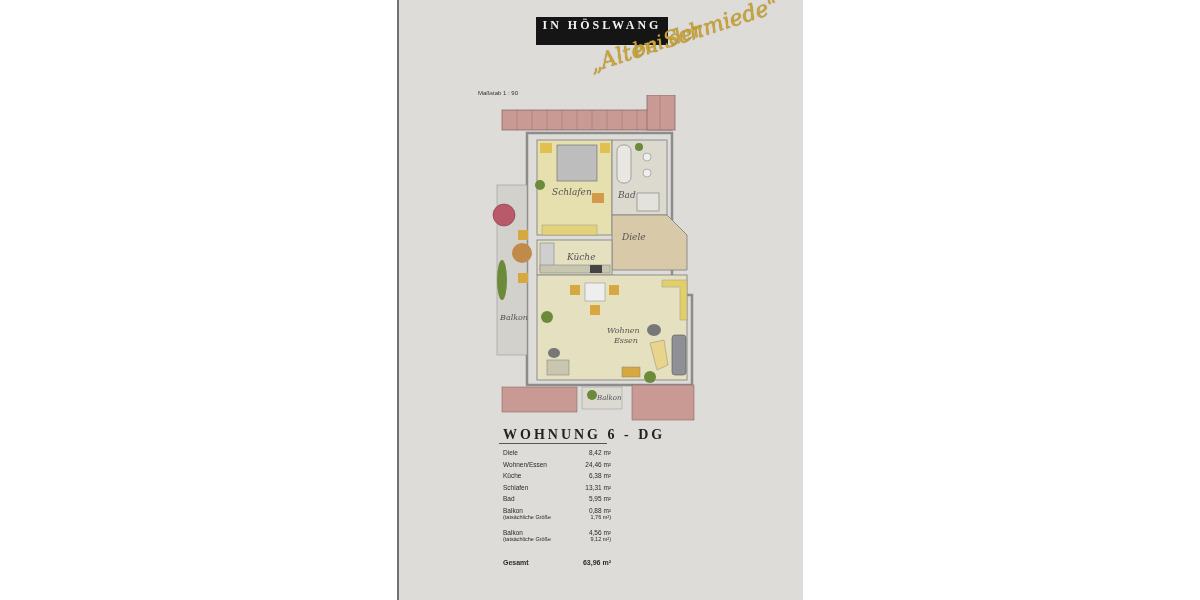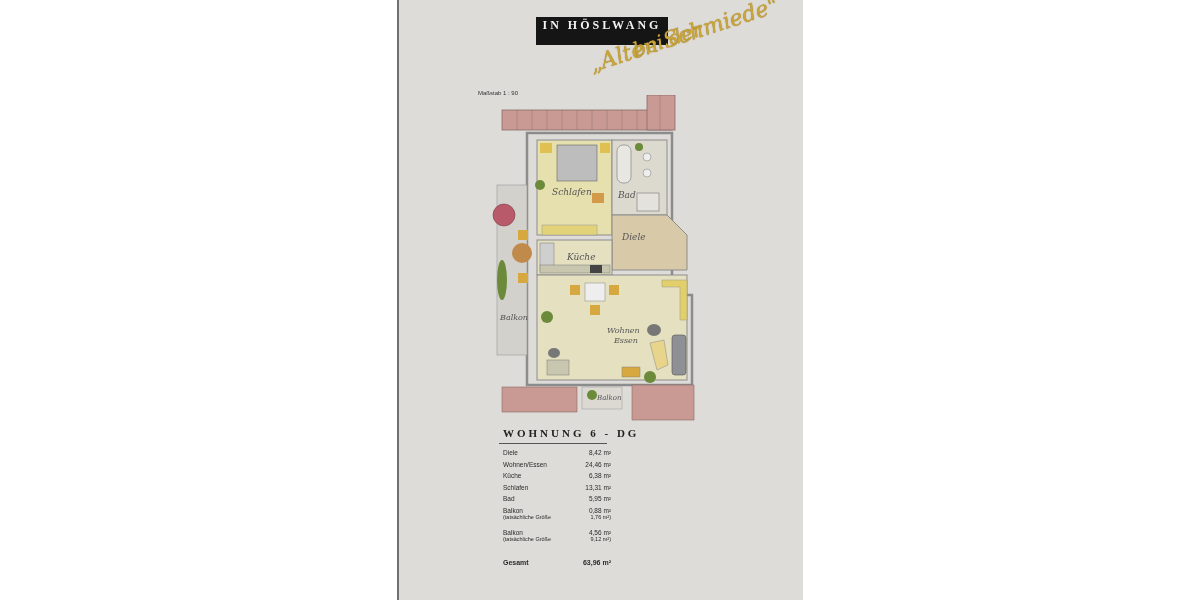--- a/index.html
+++ b/index.html
@@ -5,21 +5,21 @@
   html, body { margin:0; padding:0; }
   body { width:1200px; height:600px; background:#ffffff; position:relative; overflow:hidden; font-family:"DejaVu Serif", serif; }
   .page { position:absolute; left:397px; top:0; width:406px; height:600px; background:#dedcd8; }
   .page-edge { position:absolute; left:0; top:0; width:2px; height:600px; background:#2a2a2a; opacity:.6; }
   .title-box { position:absolute; left:139px; top:17px; width:132px; height:28px; background:#151515; color:#f2f2f2; font-family:"Liberation Serif", serif; font-weight:bold; font-size:12px; letter-spacing:3px; text-align:center; line-height:17px; }
   .script { position:absolute; font-family:"DejaVu Serif", serif; font-style:italic; color:#c9a53a; text-shadow:0 0 1px #8a6d1c; transform:rotate(-18deg); transform-origin:left bottom; white-space:nowrap; }
   .script1 { left:240px; top:38px; font-size:20px; }
   .script2 { left:197px; top:52px; font-size:22px; }
   .scale { position:absolute; left:81px; top:90px; font-family:"Liberation Sans", sans-serif; font-size:6px; color:#333; }
   .plan { position:absolute; left:95px; top:95px; width:222px; height:330px; }
-  .apt-title { position:absolute; left:106px; top:427px; font-family:"Liberation Serif", serif; font-weight:bold; font-size:11px; letter-spacing:3px; color:#222; }
+  .apt-title { position:absolute; left:106px; top:427px; font-family:"Liberation Serif", serif; font-weight:bold; font-size:14px; letter-spacing:3px; color:#222; }
   .apt-rule { position:absolute; left:102px; top:443px; width:108px; height:1px; background:#555; }
   .rooms { position:absolute; left:106px; top:449px; width:108px; font-family:"Liberation Sans", sans-serif; font-size:6.5px; color:#2a2a2a; }
   .room { display:flex; justify-content:space-between; height:11.5px; }
   .room.two { height:22px; }
   .room .l span, .room .r span { display:block; font-size:5.5px; }
   .room .r { text-align:right; }
   .total { position:absolute; left:106px; top:559px; width:108px; display:flex; justify-content:space-between; font-family:"Liberation Sans", sans-serif; font-size:7px; font-weight:bold; color:#2a2a2a; }
 </style>
 </head>
 <body>

